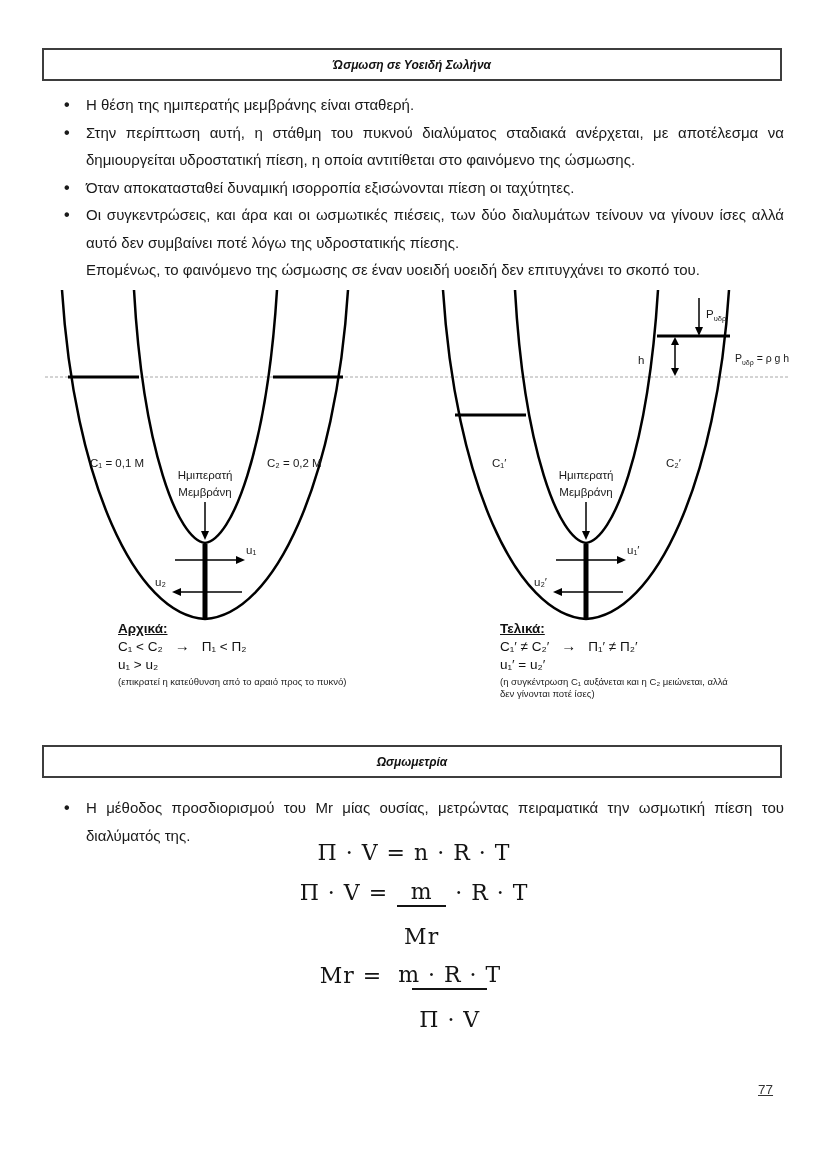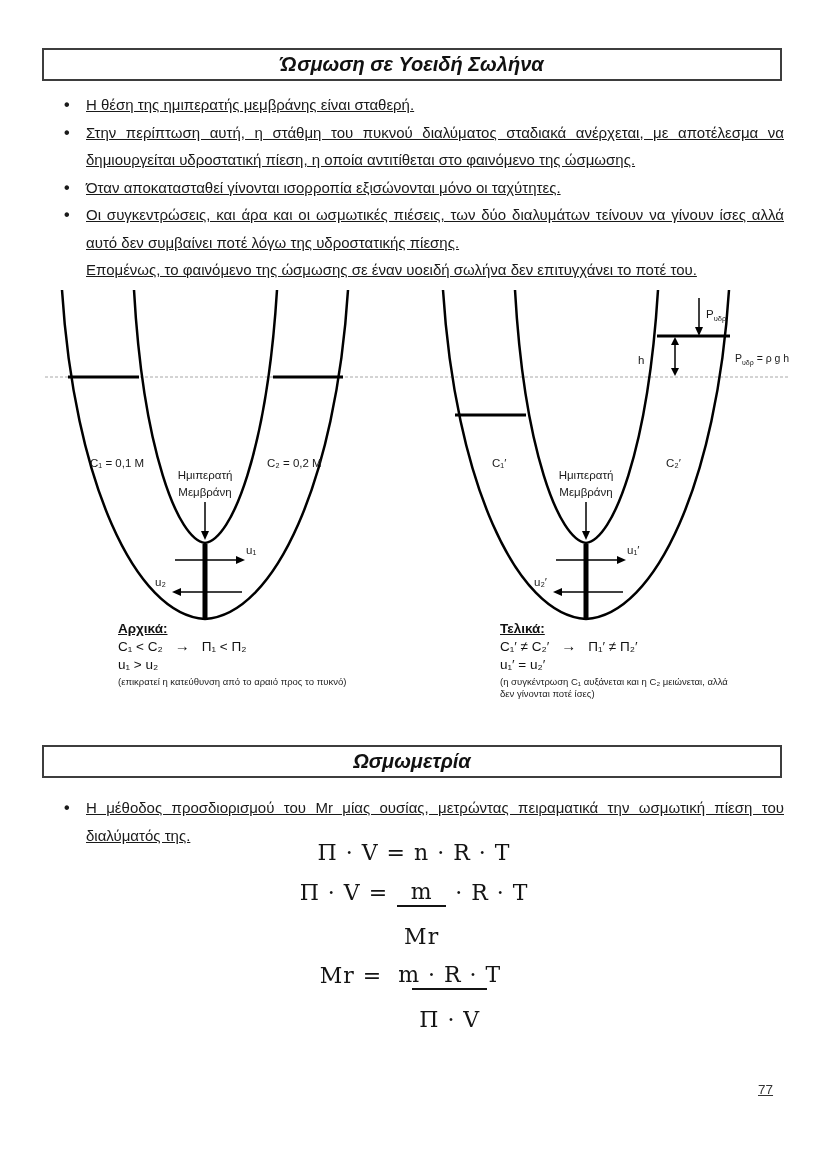--- a/index.html
+++ b/index.html
@@ -6,28 +6,28 @@
   .page{
     position:relative;width:828px;height:1171px;background:#ffffff;overflow:hidden;
     font-family:"Liberation Sans",sans-serif;color:#1a1a1a;
   }
   .title-box{
     position:absolute;left:42px;width:740px;height:33px;
     border:2px solid #3d3d3d;background:#fff;
     display:flex;align-items:center;justify-content:center;box-sizing:border-box;
   }
   .title-box .box-title{
-    font-weight:bold;font-style:italic;font-size:20px;color:#111;
+    font-weight:bold;font-style:italic;font-size:12px;color:#111;
   }
   ul.bullets{
     position:absolute;left:62px;width:722px;margin:0;padding:0;list-style:none;
   }
   ul.bullets li{
     position:relative;padding-left:24px;font-size:15px;line-height:27.5px;
-    text-align:justify;color:#1a1a1a;text-decoration:underline;
+    text-align:justify;color:#1a1a1a;
   }
   ul.bullets li::before{
     content:"•";position:absolute;left:2px;top:0;font-size:16px;font-weight:bold;
   }
   .diagram-svg{position:absolute;left:40px;top:280px;}
   .svg-label{font-family:"Liberation Sans",sans-serif;font-size:11.5px;fill:#1a1a1a;}
   .svg-label-sm{font-family:"Liberation Sans",sans-serif;font-size:10.5px;fill:#1a1a1a;}
   .caption{position:absolute;color:#111;}
   .cap-title{font-size:13.5px;line-height:17px;text-decoration:underline;font-weight:bold;}
   .cap-line{font-size:13.5px;line-height:18px;}
@@ -55,25 +55,25 @@
   </div>
 
   <ul class="bullets" style="top:91px;">
     <li>
         <div>Η θέση της ημιπερατής μεμβράνης είναι σταθερή.</div>
       </li>
     <li>
         <div>Στην περίπτωση αυτή, η στάθμη του πυκνού διαλύματος σταδιακά ανέρχεται, με αποτέλεσμα να δημιουργείται υδροστατική πίεση, η οποία αντιτίθεται στο φαινόμενο της ώσμωσης.</div>
       </li>
     <li>
-        <div>Όταν αποκατασταθεί γίνονται ισορροπία εξισώνονται μόνο οι ταχύτητες.</div>
+        <div>Όταν αποκατασταθεί δυναμική ισορροπία εξισώνονται πίεση οι ταχύτητες.</div>
       </li>
     <li>
       <div>Οι συγκεντρώσεις, και άρα και οι ωσμωτικές πιέσεις, των δύο διαλυμάτων τείνουν να γίνουν ίσες αλλά αυτό δεν συμβαίνει ποτέ λόγω της υδροστατικής πίεσης.</div>
-      <div>Επομένως, το φαινόμενο της ώσμωσης σε έναν υοειδή σωλήνα δεν επιτυγχάνει το ποτέ του.</div>
+      <div>Επομένως, το φαινόμενο της ώσμωσης σε έναν υοειδή υοειδή δεν επιτυγχάνει το σκοπό του.</div>
     </li>
   </ul>
 
   <svg class="diagram-svg" width="760" height="425" viewBox="0 0 760 425">
 
     <line x1="5" y1="97" x2="750" y2="97" stroke-width="1" stroke-dasharray="3 2" stroke="#a8a8a8"></line>
 
     <g>
       <path d="M 22 10 C 34 200, 95 335, 165 339 C 235 335, 296 200, 308 10" fill="none" stroke="#000" stroke-width="2.5"></path>
       <path d="M 94 10 C 103 170, 138 260, 165 263 C 192 260, 227 170, 237 10" fill="none" stroke="#000" stroke-width="2.5"></path>

